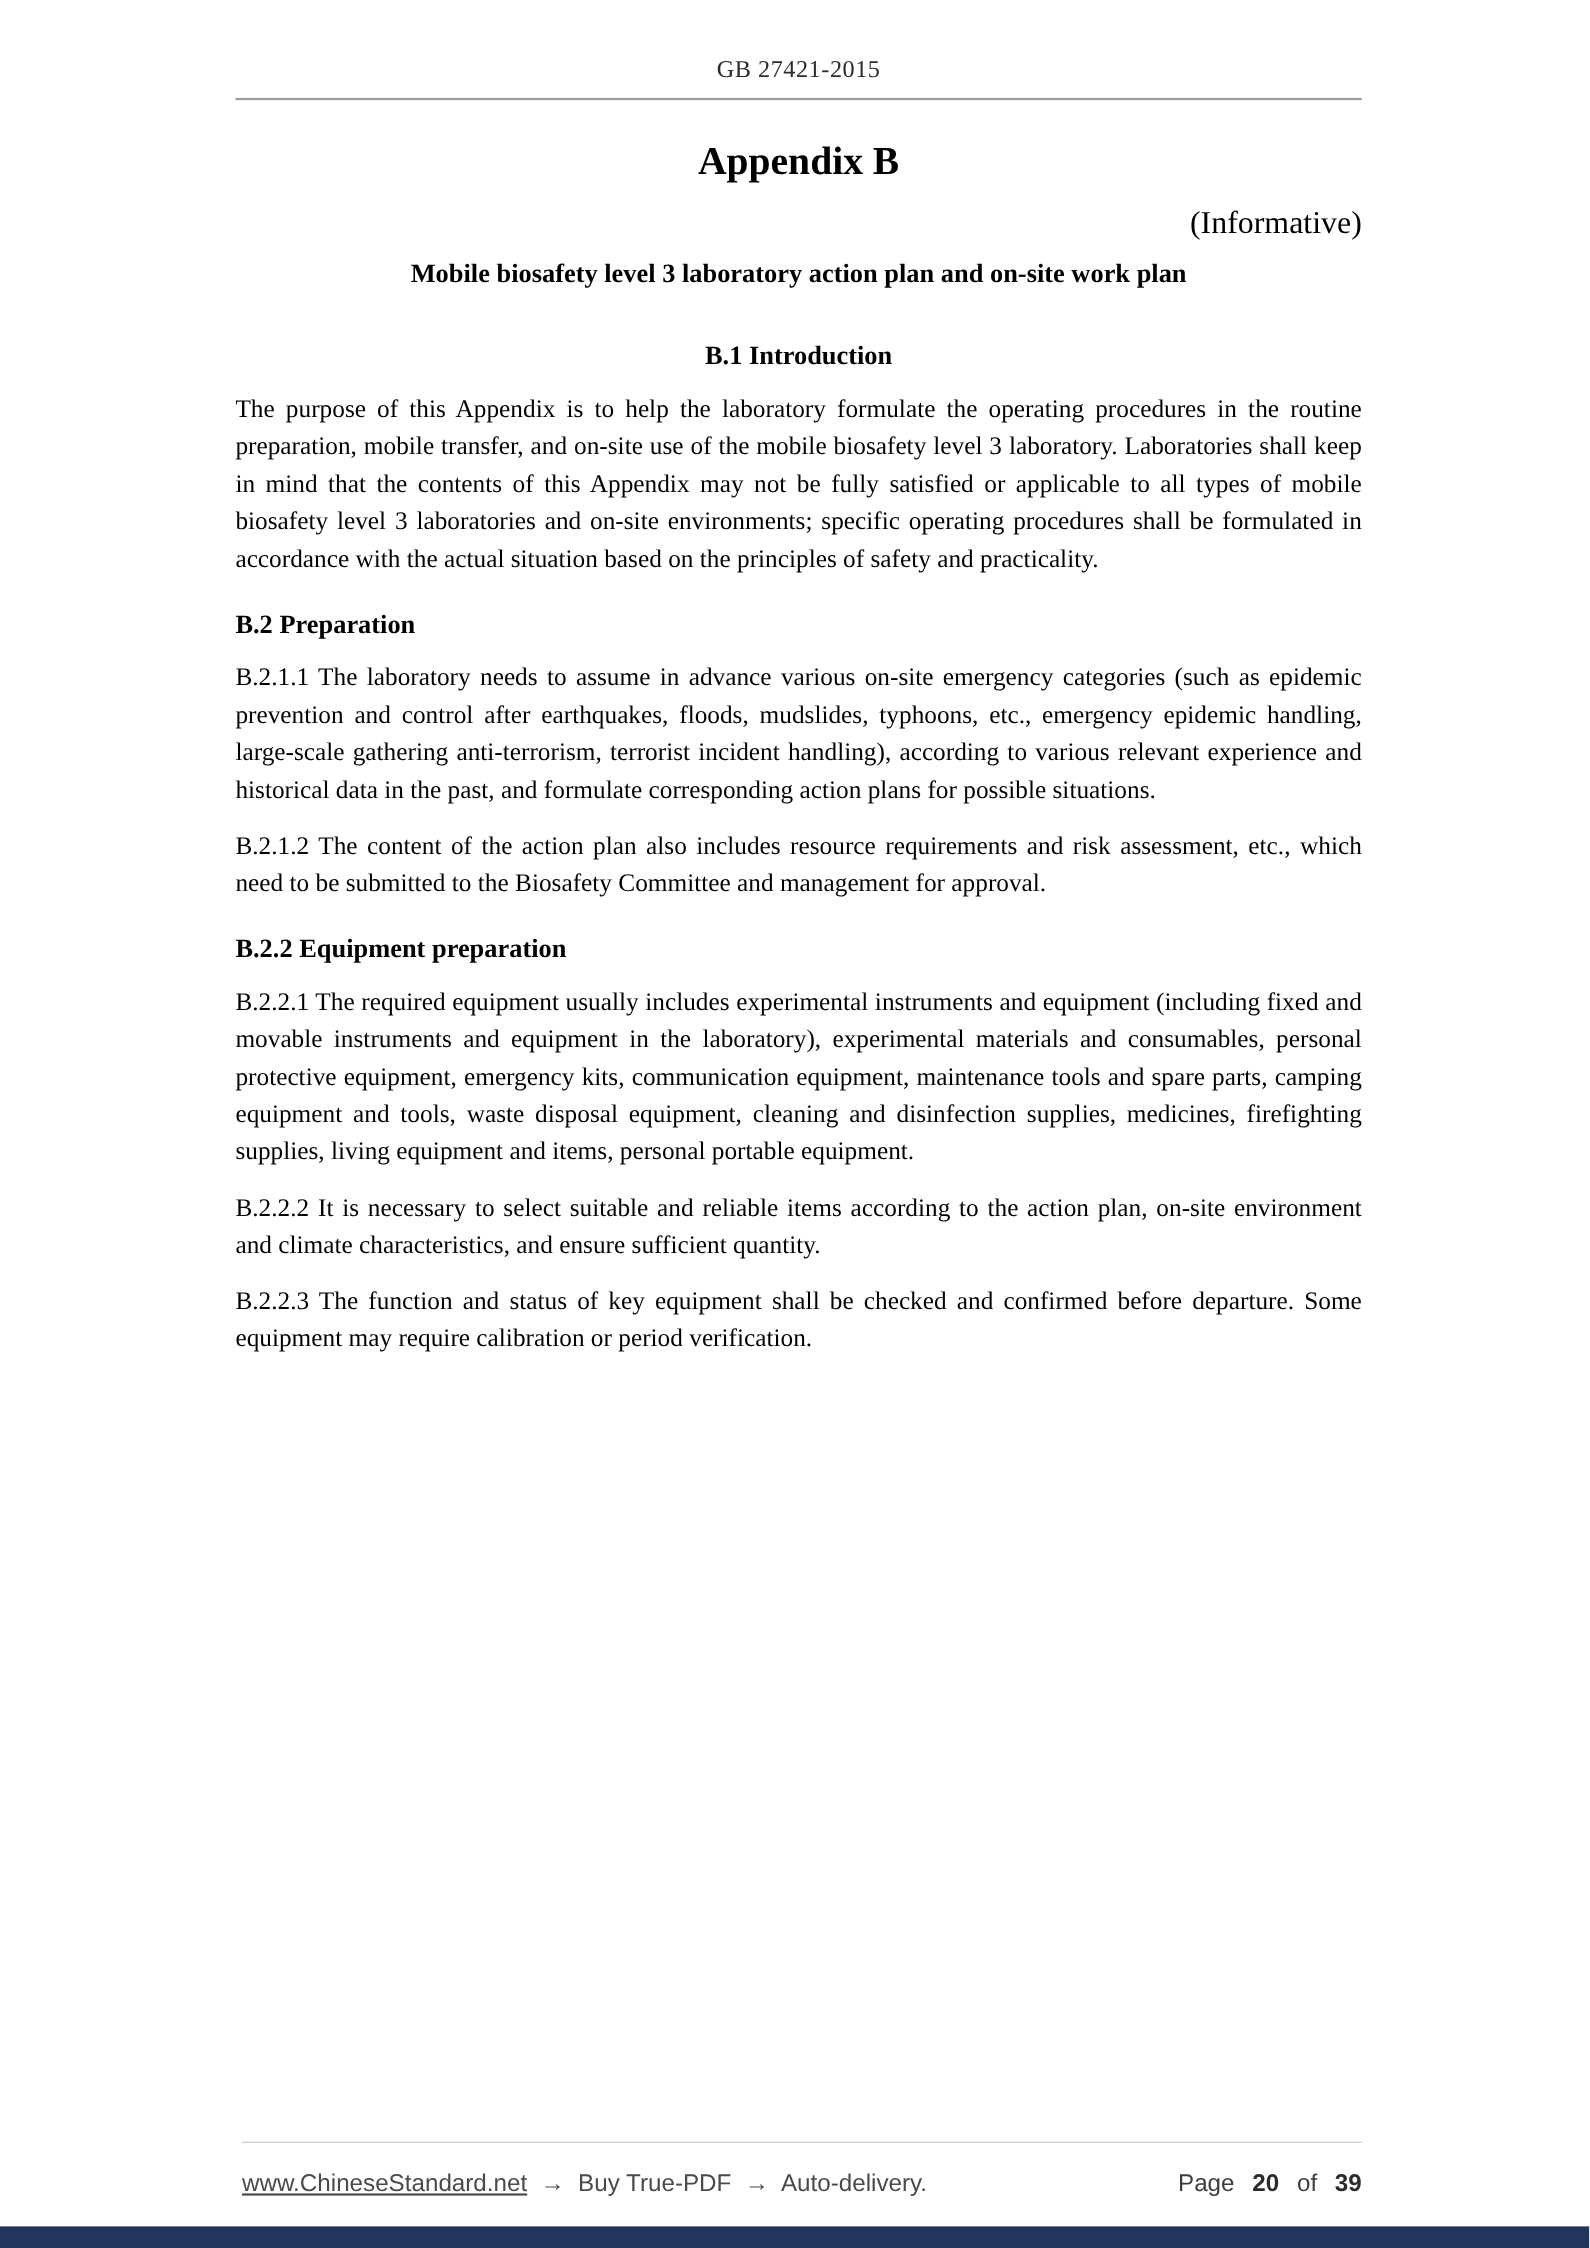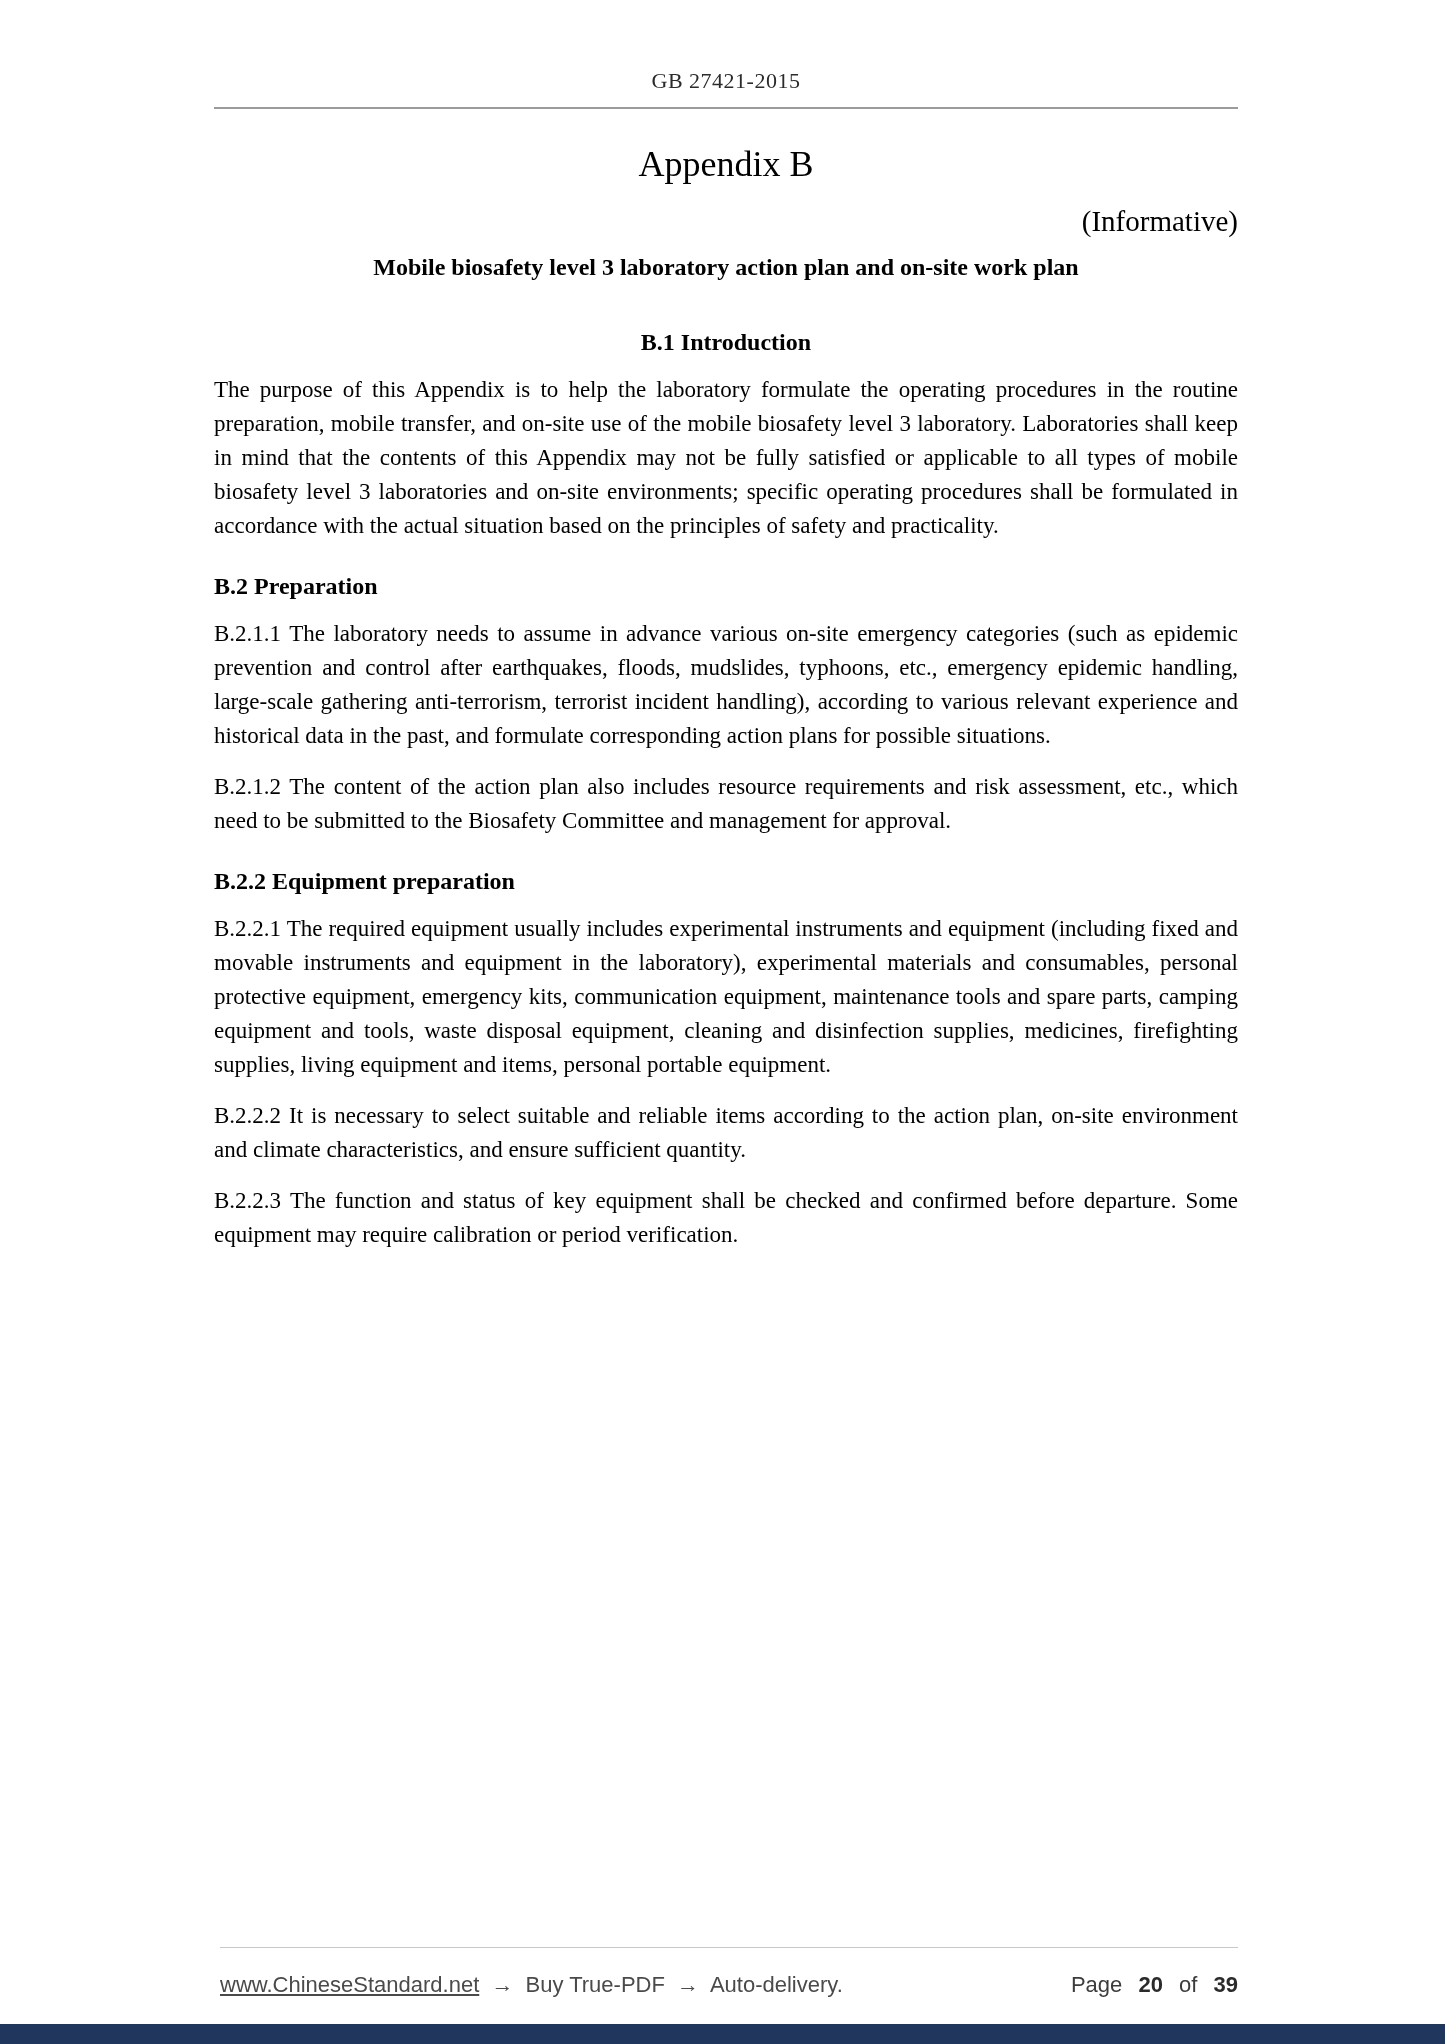--- a/index.html
+++ b/index.html
@@ -14,37 +14,37 @@
     color: #000000;
     overflow: hidden;
   }
   .content {
     position: absolute;
     top: 0;
     left: 214px;
     width: 1024px;
   }
   .standard-number {
-    padding-top: 68px;
+    padding-top: 50px;
     text-align: center;
     font-size: 22px;
     color: #2b2b2b;
     letter-spacing: 0.5px;
   }
   .header-divider {
     margin-top: 13px;
     border: none;
     border-top: 2px solid #9b9b9b;
     height: 0;
   }
   .appendix-title {
     margin-top: 34px;
     text-align: center;
     font-size: 36px;
-    font-weight: normal;
+    font-weight: bold;
   }
   .subtitle {
     margin-top: 20px;
     text-align: right;
     font-size: 29px;
     font-weight: normal;
   }
   .doc-title {
     margin-top: 16px;
     text-align: center;

